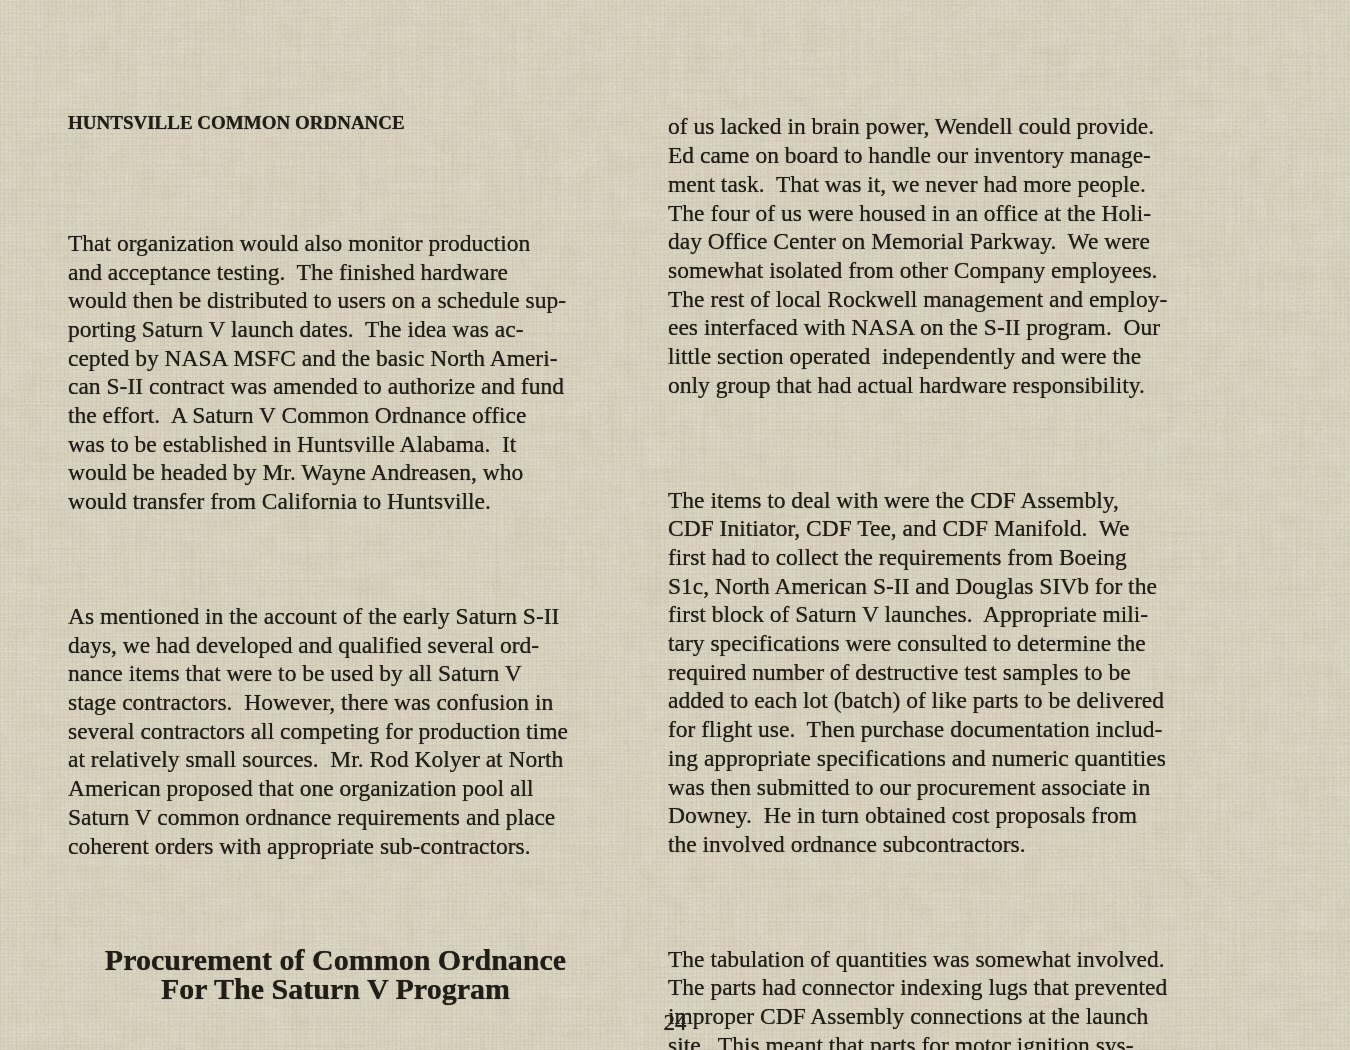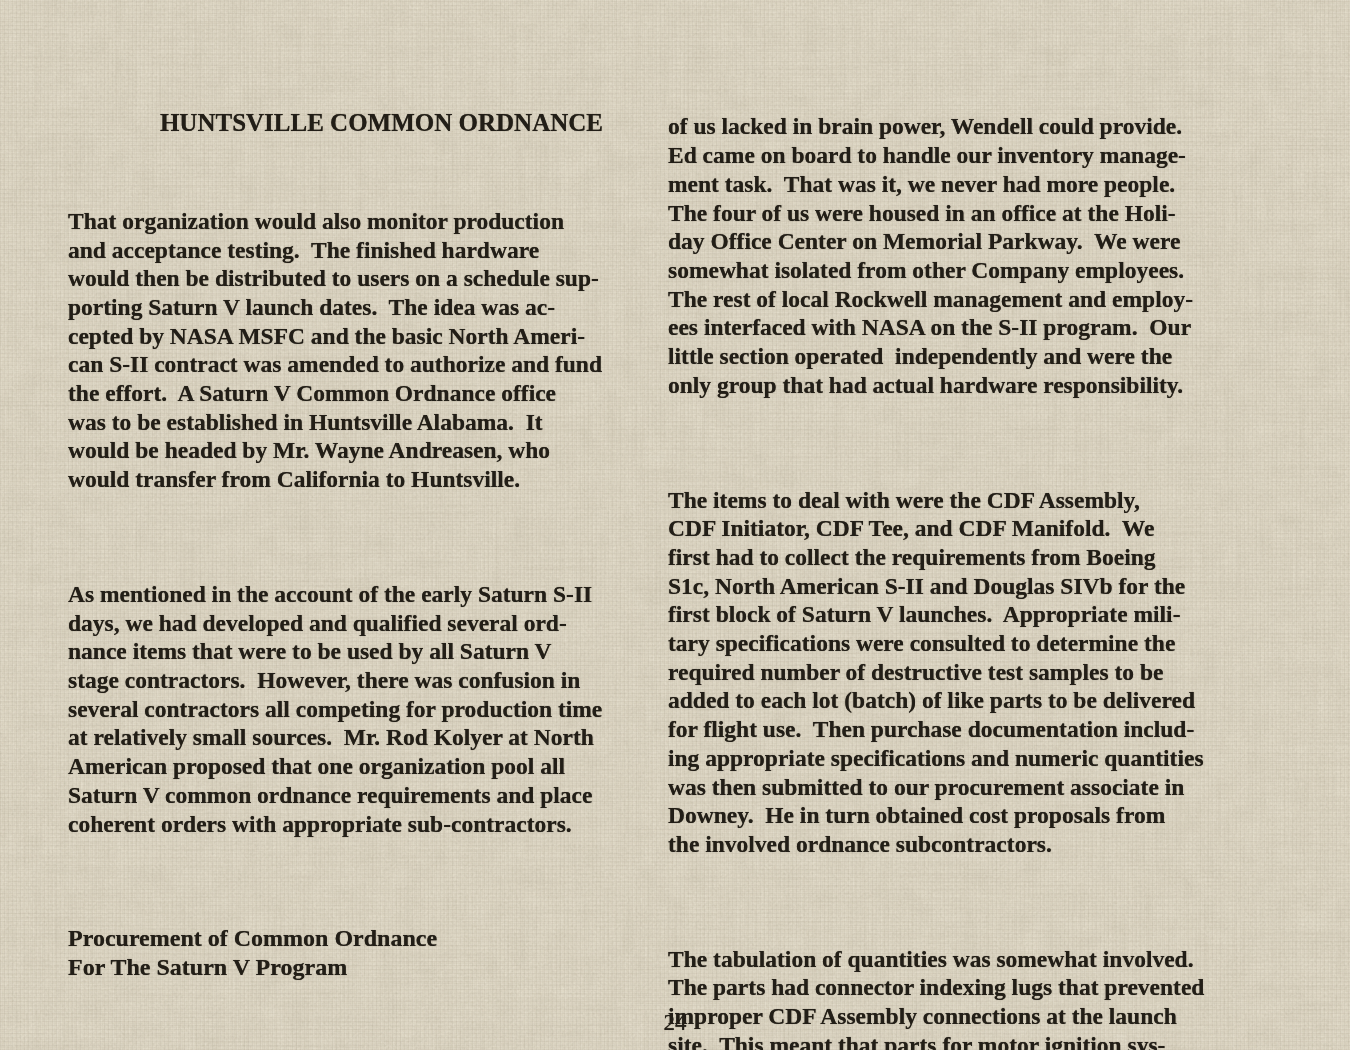--- a/index.html
+++ b/index.html
@@ -43,38 +43,38 @@
   .col {
     position: absolute;
     font-size: 23.5px;
     line-height: 28.7px;
     white-space: pre;
     text-shadow: 0 0 0.7px rgba(45,38,26,0.85);
   }
   .col-left  { left: 68px;  top: 51px; width: 535px; }
   .col-right { left: 668px; top: 55px; width: 540px; }
   .doc-title {
-    margin: 0 0 12px 0;
-    font-size: 25px;
+    margin: 0 0 34px 0;
+    font-size: 19px;
     font-weight: bold;
-    text-align: right;
+    text-align: left;
     line-height: 29px;
     white-space: pre;
   }
   .doc-subheading {
     margin: 0 0 28.7px 0;
-    font-size: 24px;
+    font-size: 30px;
     font-weight: bold;
+    text-align: center;
     line-height: 28.7px;
     white-space: pre;
   }
   .para {
     margin: 0 0 28.7px 0;
     white-space: pre;
-    font-weight: bold;
   }
   .para:last-child { margin-bottom: 0; }
   .page-footer {
     position: absolute;
     left: 0;
     top: 1009px;
     width: 1350px;
     text-align: center;
   }
   .page-number {

